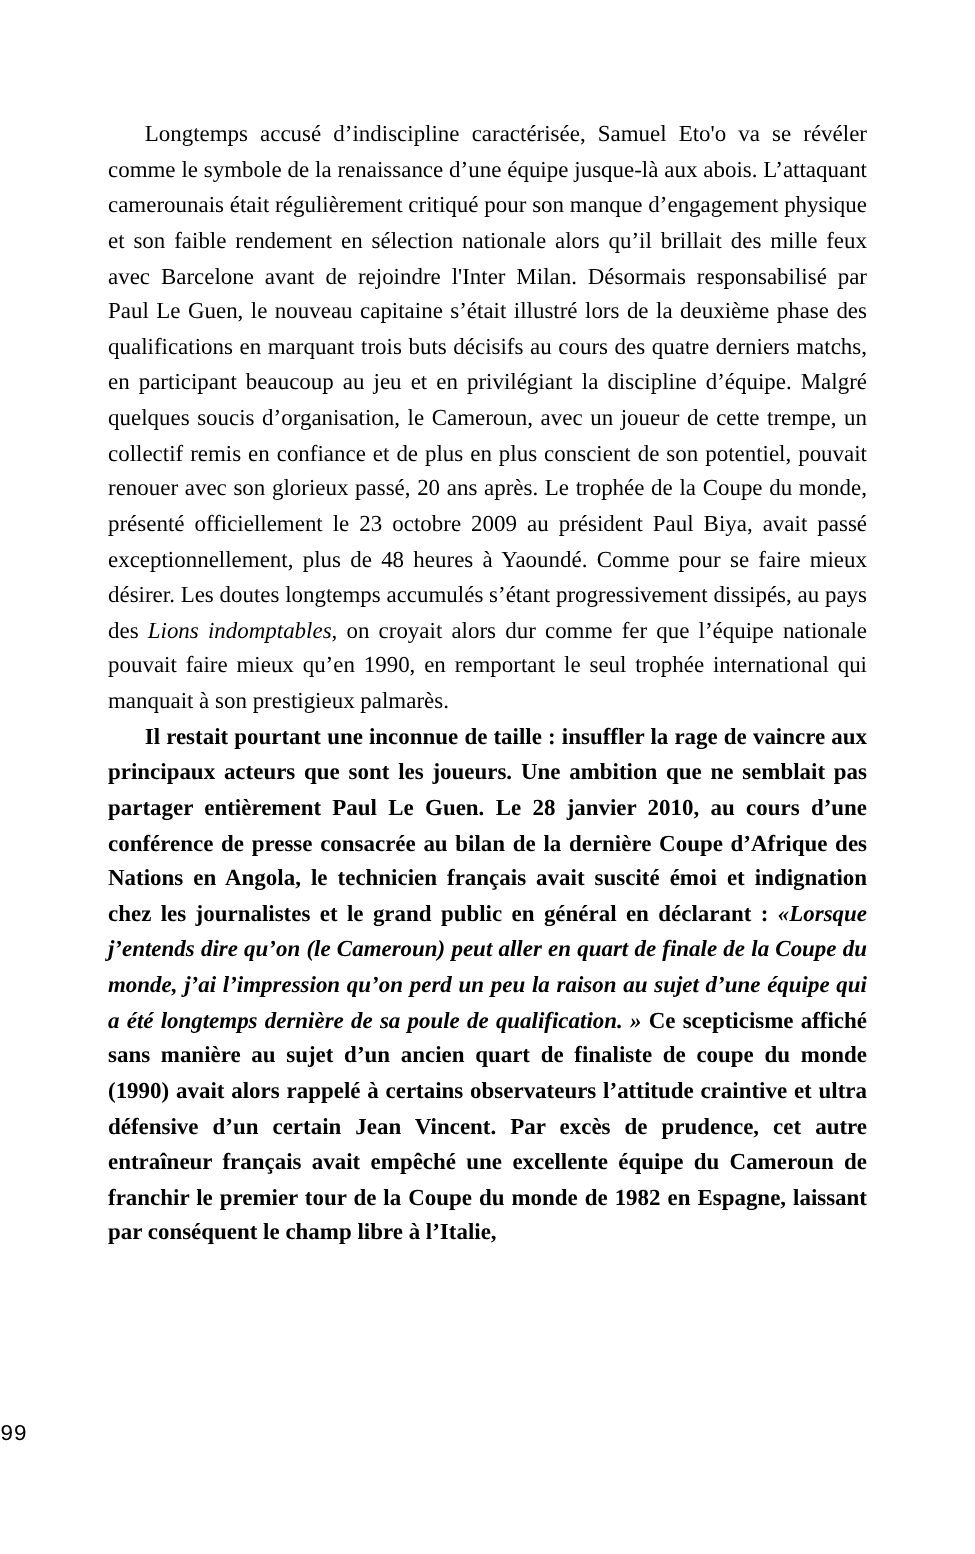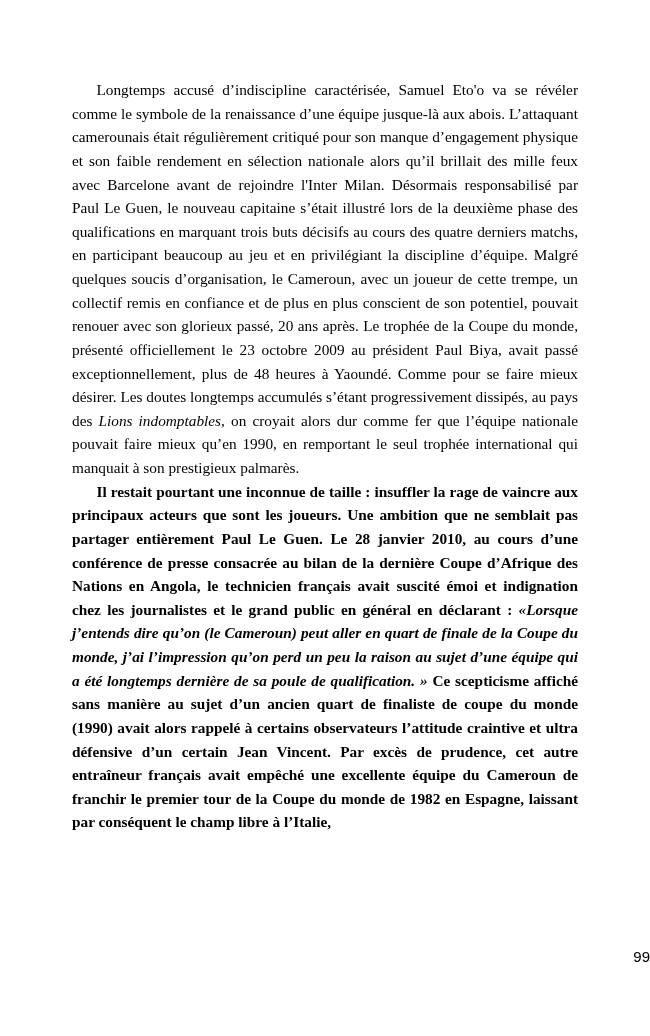--- a/index.html
+++ b/index.html
@@ -40,23 +40,23 @@
     font-weight: bold;
   }
   .italic {
     font-style: italic;
   }
   .folio {
     position: absolute;
     left: 0;
     right: 0;
     top: 948px;
-    text-align: right;
+    text-align: left;
     font-size: 15px;
-    font-family: Liberation Sans, sans-serif;
+    font-family: Liberation Mono, monospace;
   }
 </style>
 </head>
 <body>
 
 <div class="page">
   <div class="body-text">
     <p class="para">
       <span>Longtemps accusé d’indiscipline caractérisée, Samuel Eto'o va se révéler comme le symbole de la renaissance d’une équipe jusque-là aux abois. L’attaquant camerounais était régulièrement critiqué pour son manque d’engagement physique et son faible rendement en sélection nationale alors qu’il brillait des mille feux avec Barcelone avant de rejoindre l'Inter Milan. Désormais responsabilisé par Paul Le Guen, le nouveau capitaine s’était illustré lors de la deuxième phase des qualifications en marquant trois buts décisifs au cours des quatre derniers matchs, en participant beaucoup au jeu et en privilégiant la discipline d’équipe. Malgré quelques soucis d’organisation, le Cameroun, avec un joueur de cette trempe, un collectif remis en confiance et de plus en plus conscient de son potentiel, pouvait renouer avec son glorieux passé, 20 ans après. Le trophée de la Coupe du monde, présenté officiellement le 23 octobre 2009 au président Paul Biya, avait passé exceptionnellement, plus de 48 heures à Yaoundé. Comme pour se faire mieux désirer. Les doutes longtemps accumulés s’étant progressivement dissipés, au pays des </span><span class="italic">Lions indomptables</span><span>, on croyait alors dur comme fer que l’équipe nationale pouvait faire mieux qu’en 1990, en remportant le seul trophée international qui manquait à son prestigieux palmarès.</span>
     </p>

